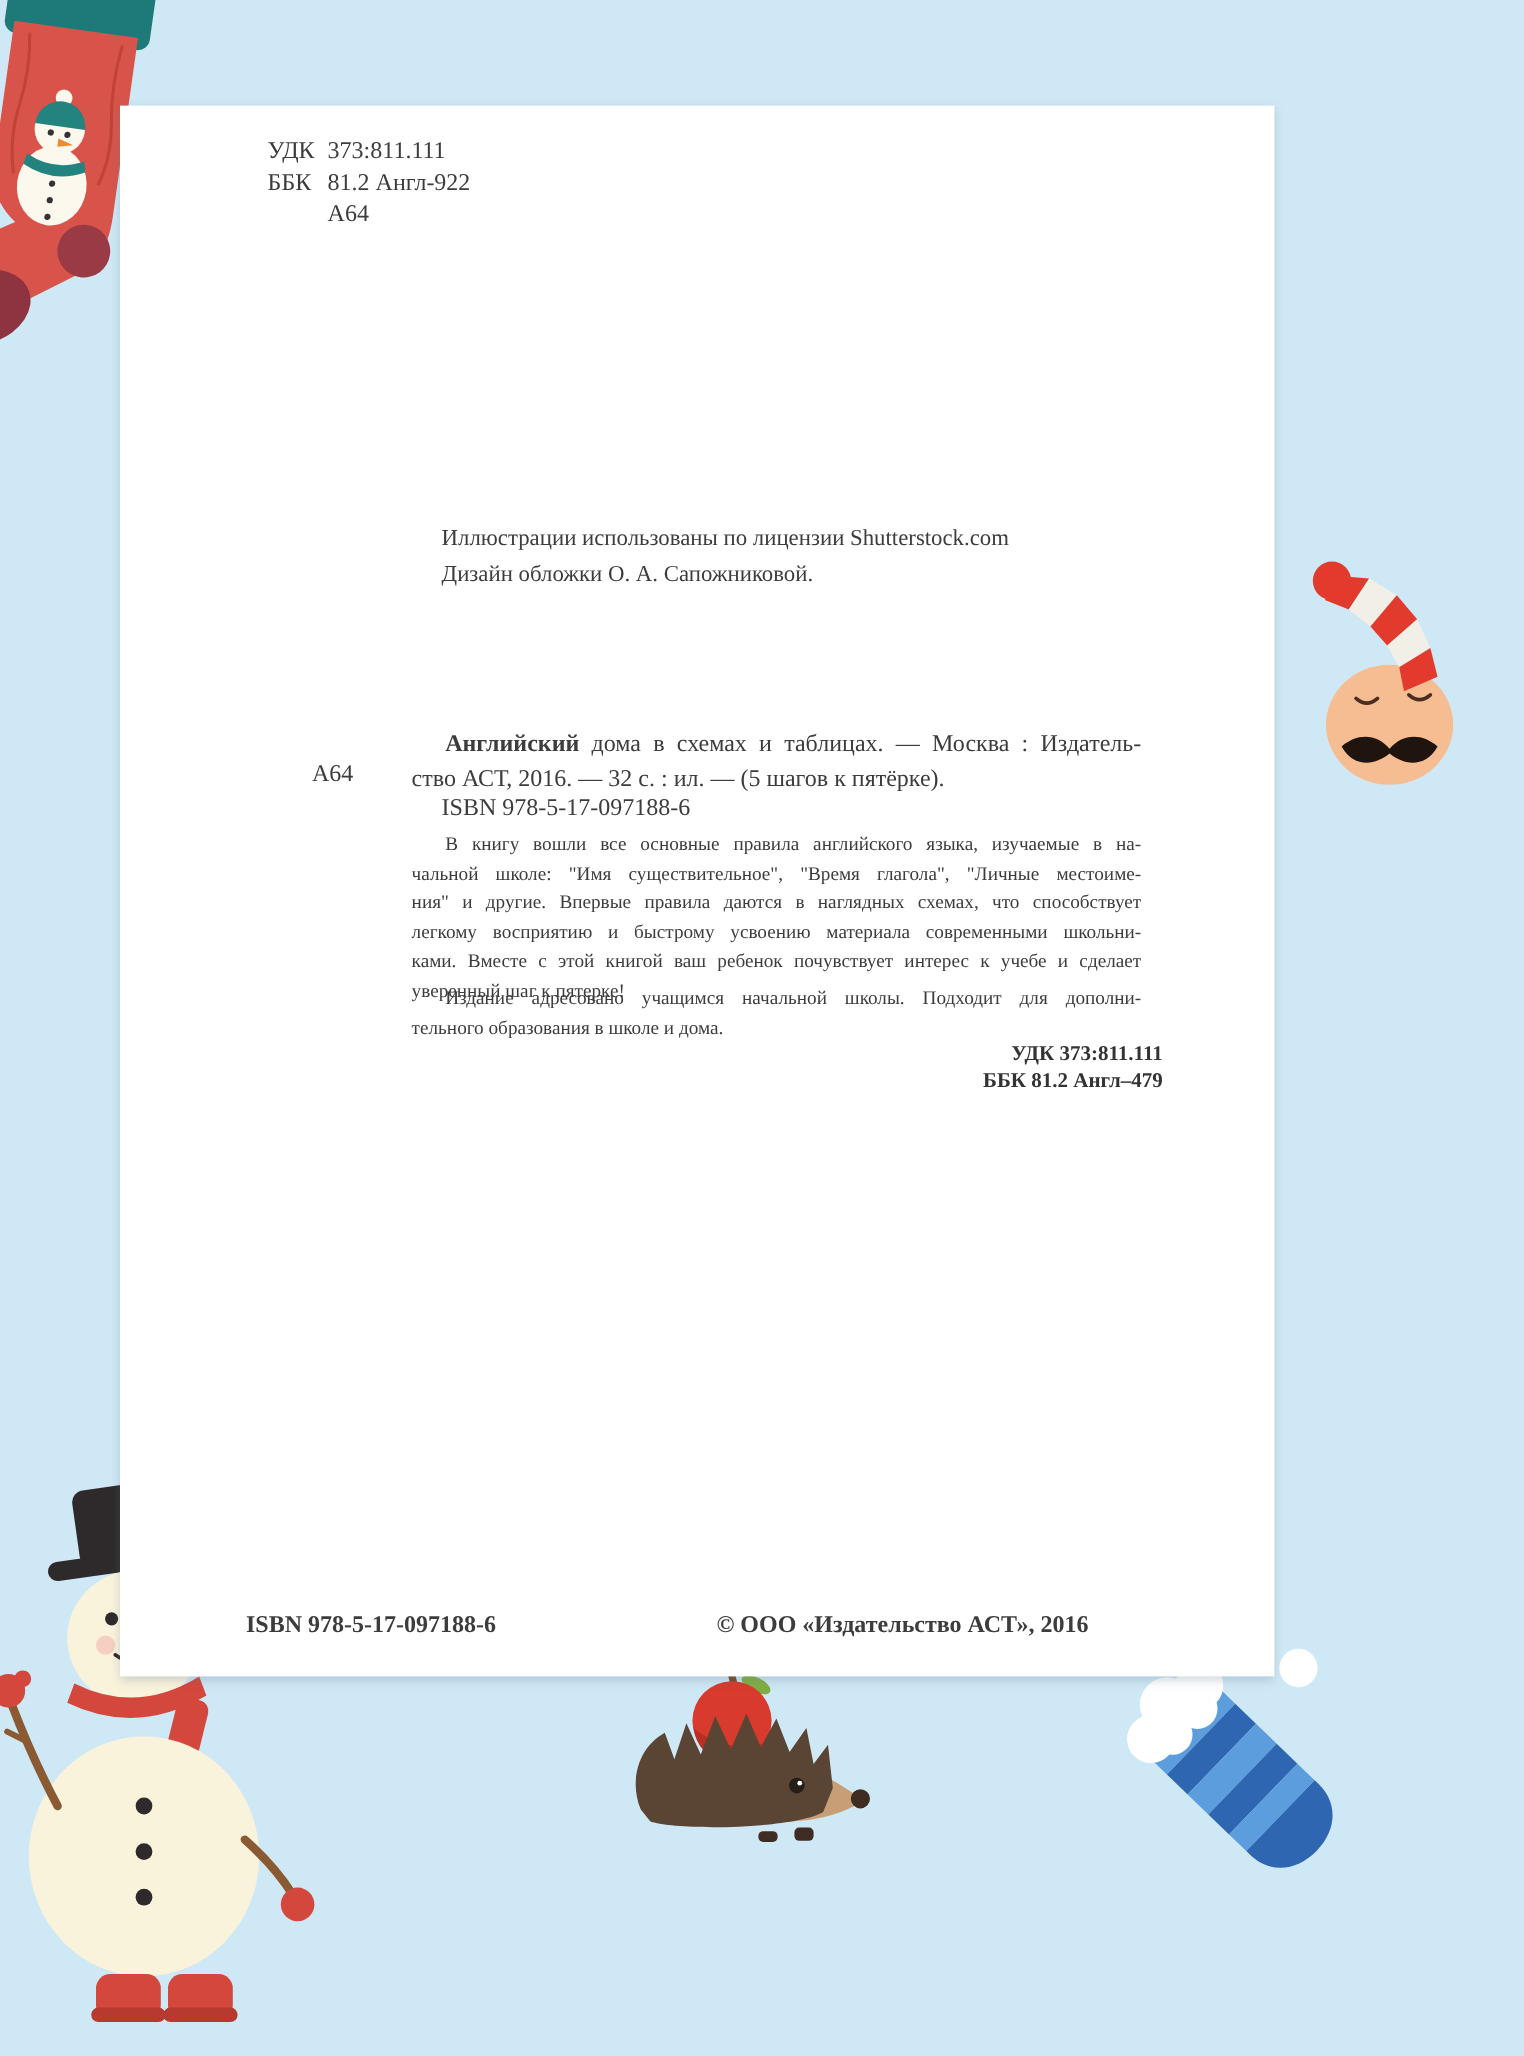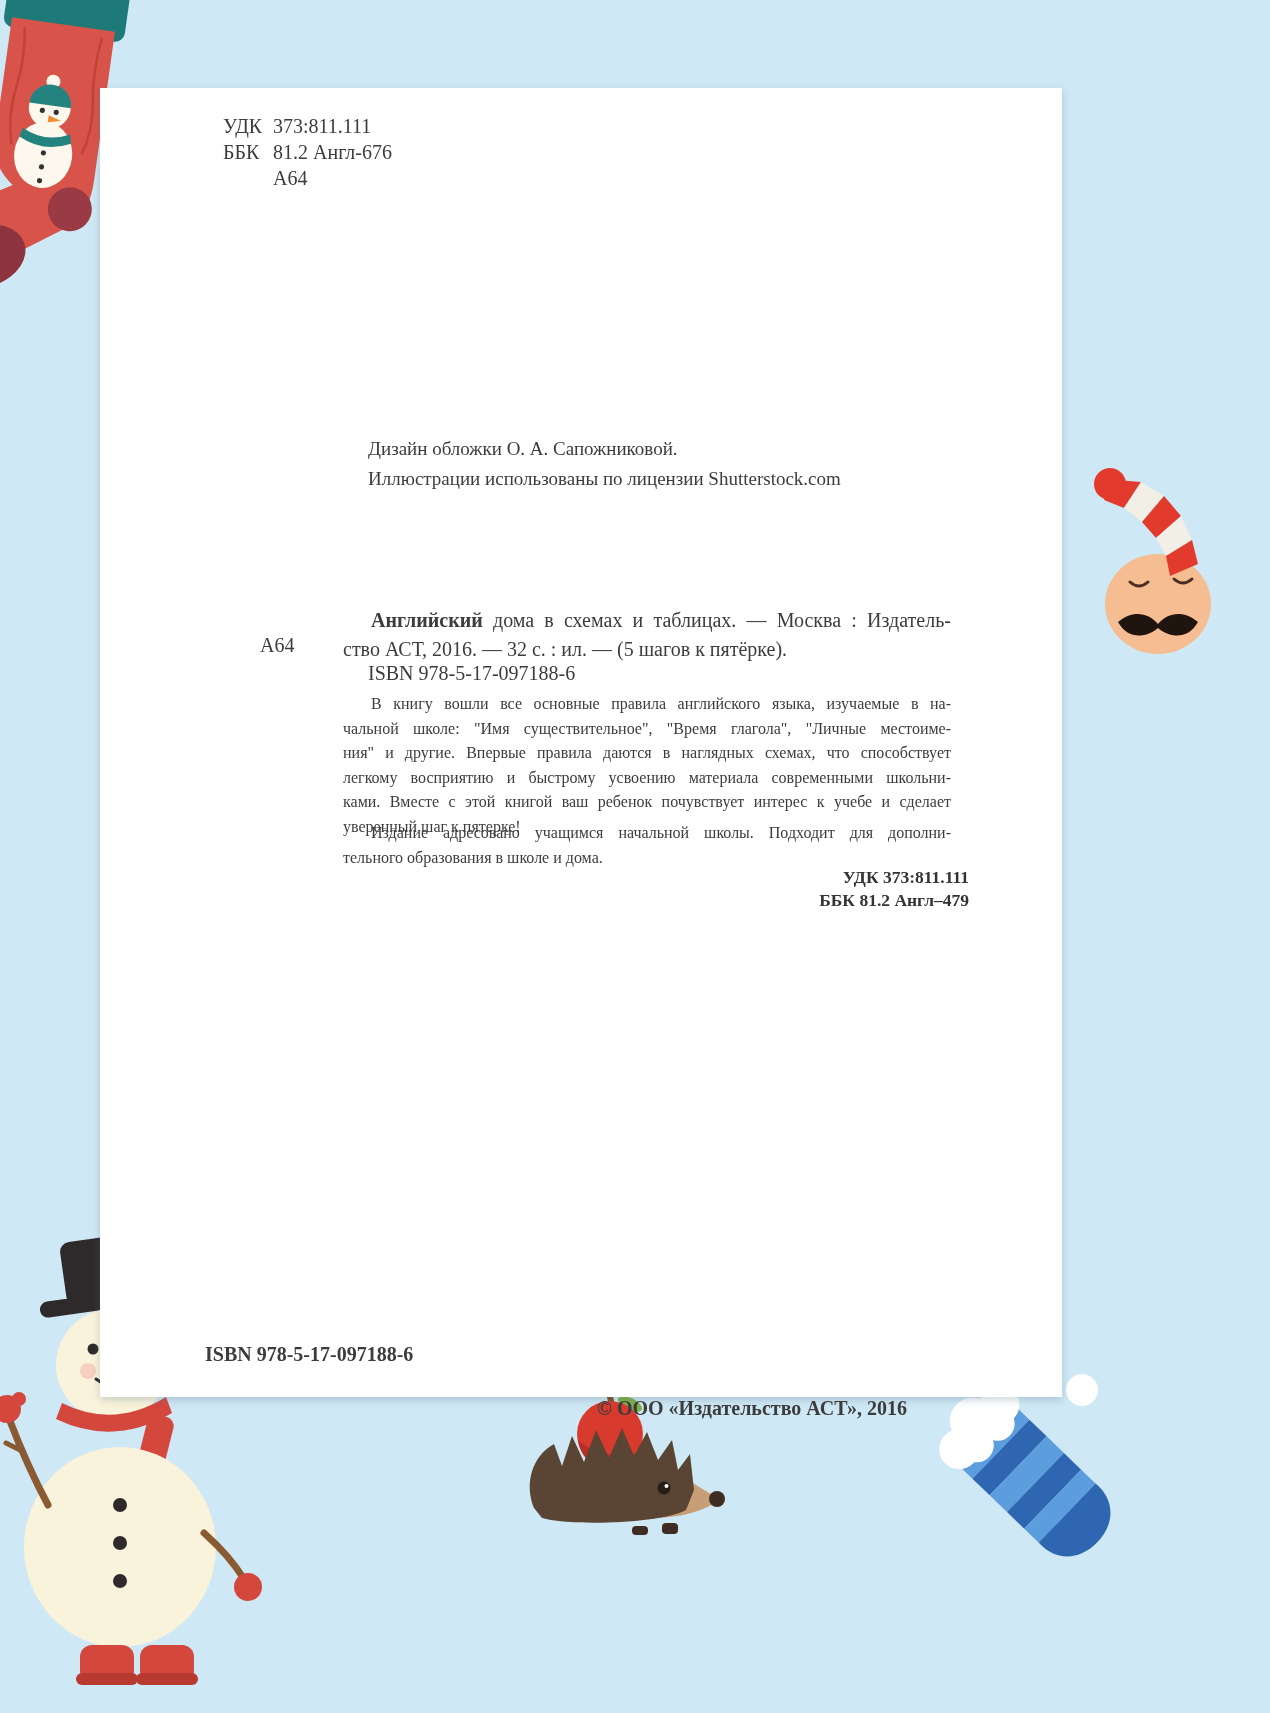--- a/index.html
+++ b/index.html
@@ -27,21 +27,21 @@
   .isbn-line { left:268px; top:575px; font-size:20px; line-height:1; }
   
   .annotation { left:243px; top:604px; width:608px; font-size:16px; line-height:24.6px; }
   .audience   { left:243px; top:733px; width:608px; font-size:16px; line-height:24.6px; }
   .jline { text-align:justify; text-align-last:justify; }
   .ind { padding-left:28px; box-sizing:border-box; }
   
   .codes-right { right:93px; top:778px; font-size:17.5px; font-weight:bold; line-height:22.5px; text-align:right; color:#333333; }
   
   .footer-isbn { left:105px; top:1256px; font-size:20px; font-weight:bold; line-height:1; }
-  .footer-copy { left:497px; top:1310px; font-size:20px; font-weight:bold; line-height:1; }
+  .footer-copy { left:497px; top:1256px; font-size:20px; font-weight:bold; line-height:1; }
 </style>
 </head>
 <body>
 
 <div class="canvas">
 
   <svg class="ill" style="left:-18px; top:-28px; width:210px; height:350px; transform:rotate(8deg); transform-origin:80px 20px;" viewBox="0 0 210 350">
     <rect x="26" y="0" width="122" height="62" rx="10" fill="#1e7a78"></rect>
     <path d="M34,52 h104 v150 c0,30 -10,44 -28,56 l-52,36 c-20,13 -44,4 -50,-16 c-5,-18 4,-33 20,-42 l30,-18 c-14,-10 -24,-24 -24,-44 z" fill="#d8544a"></path>
     <path d="M48,60 q5,30 0,60 q-5,30 3,58" stroke="#c04238" stroke-width="2.5" fill="none"></path>
@@ -136,30 +136,30 @@
 
   <div class="ill" style="left:1066px; top:1374px; width:32px; height:32px; border-radius:50%; background:#ffffff;"></div>
 
   <div class="page">
 
     <div class="txt top-codes">
       <div>
         <span class="lbl">УДК</span><span>373:811.111</span>
       </div>
       <div>
-        <span class="lbl">ББК</span><span>81.2 Англ-676</span>
+        <span class="lbl">ББК</span><span>81.2 Англ-922</span>
       </div>
       <div>
         <span class="lbl"></span><span>А64</span>
       </div>
     </div>
 
     <div class="txt credits">
+      <div>Иллюстрации использованы по лицензии Shutterstock.com</div>
       <div>Дизайн обложки О. А. Сапожниковой.</div>
-      <div>Иллюстрации использованы по лицензии Shutterstock.com</div>
     </div>
 
     <div class="txt biblio-code">А64</div>
 
     <div class="txt biblio-para">
       <div class="jline ind"><b>Английский</b><span> дома в схемах и таблицах.  — Москва : Издатель-</span></div>
       <div>ство АСТ, 2016. — 32 с. : ил. — (5 шагов к пятёрке).</div>
     </div>
 
     <div class="txt isbn-line">ISBN 978-5-17-097188-6</div>

